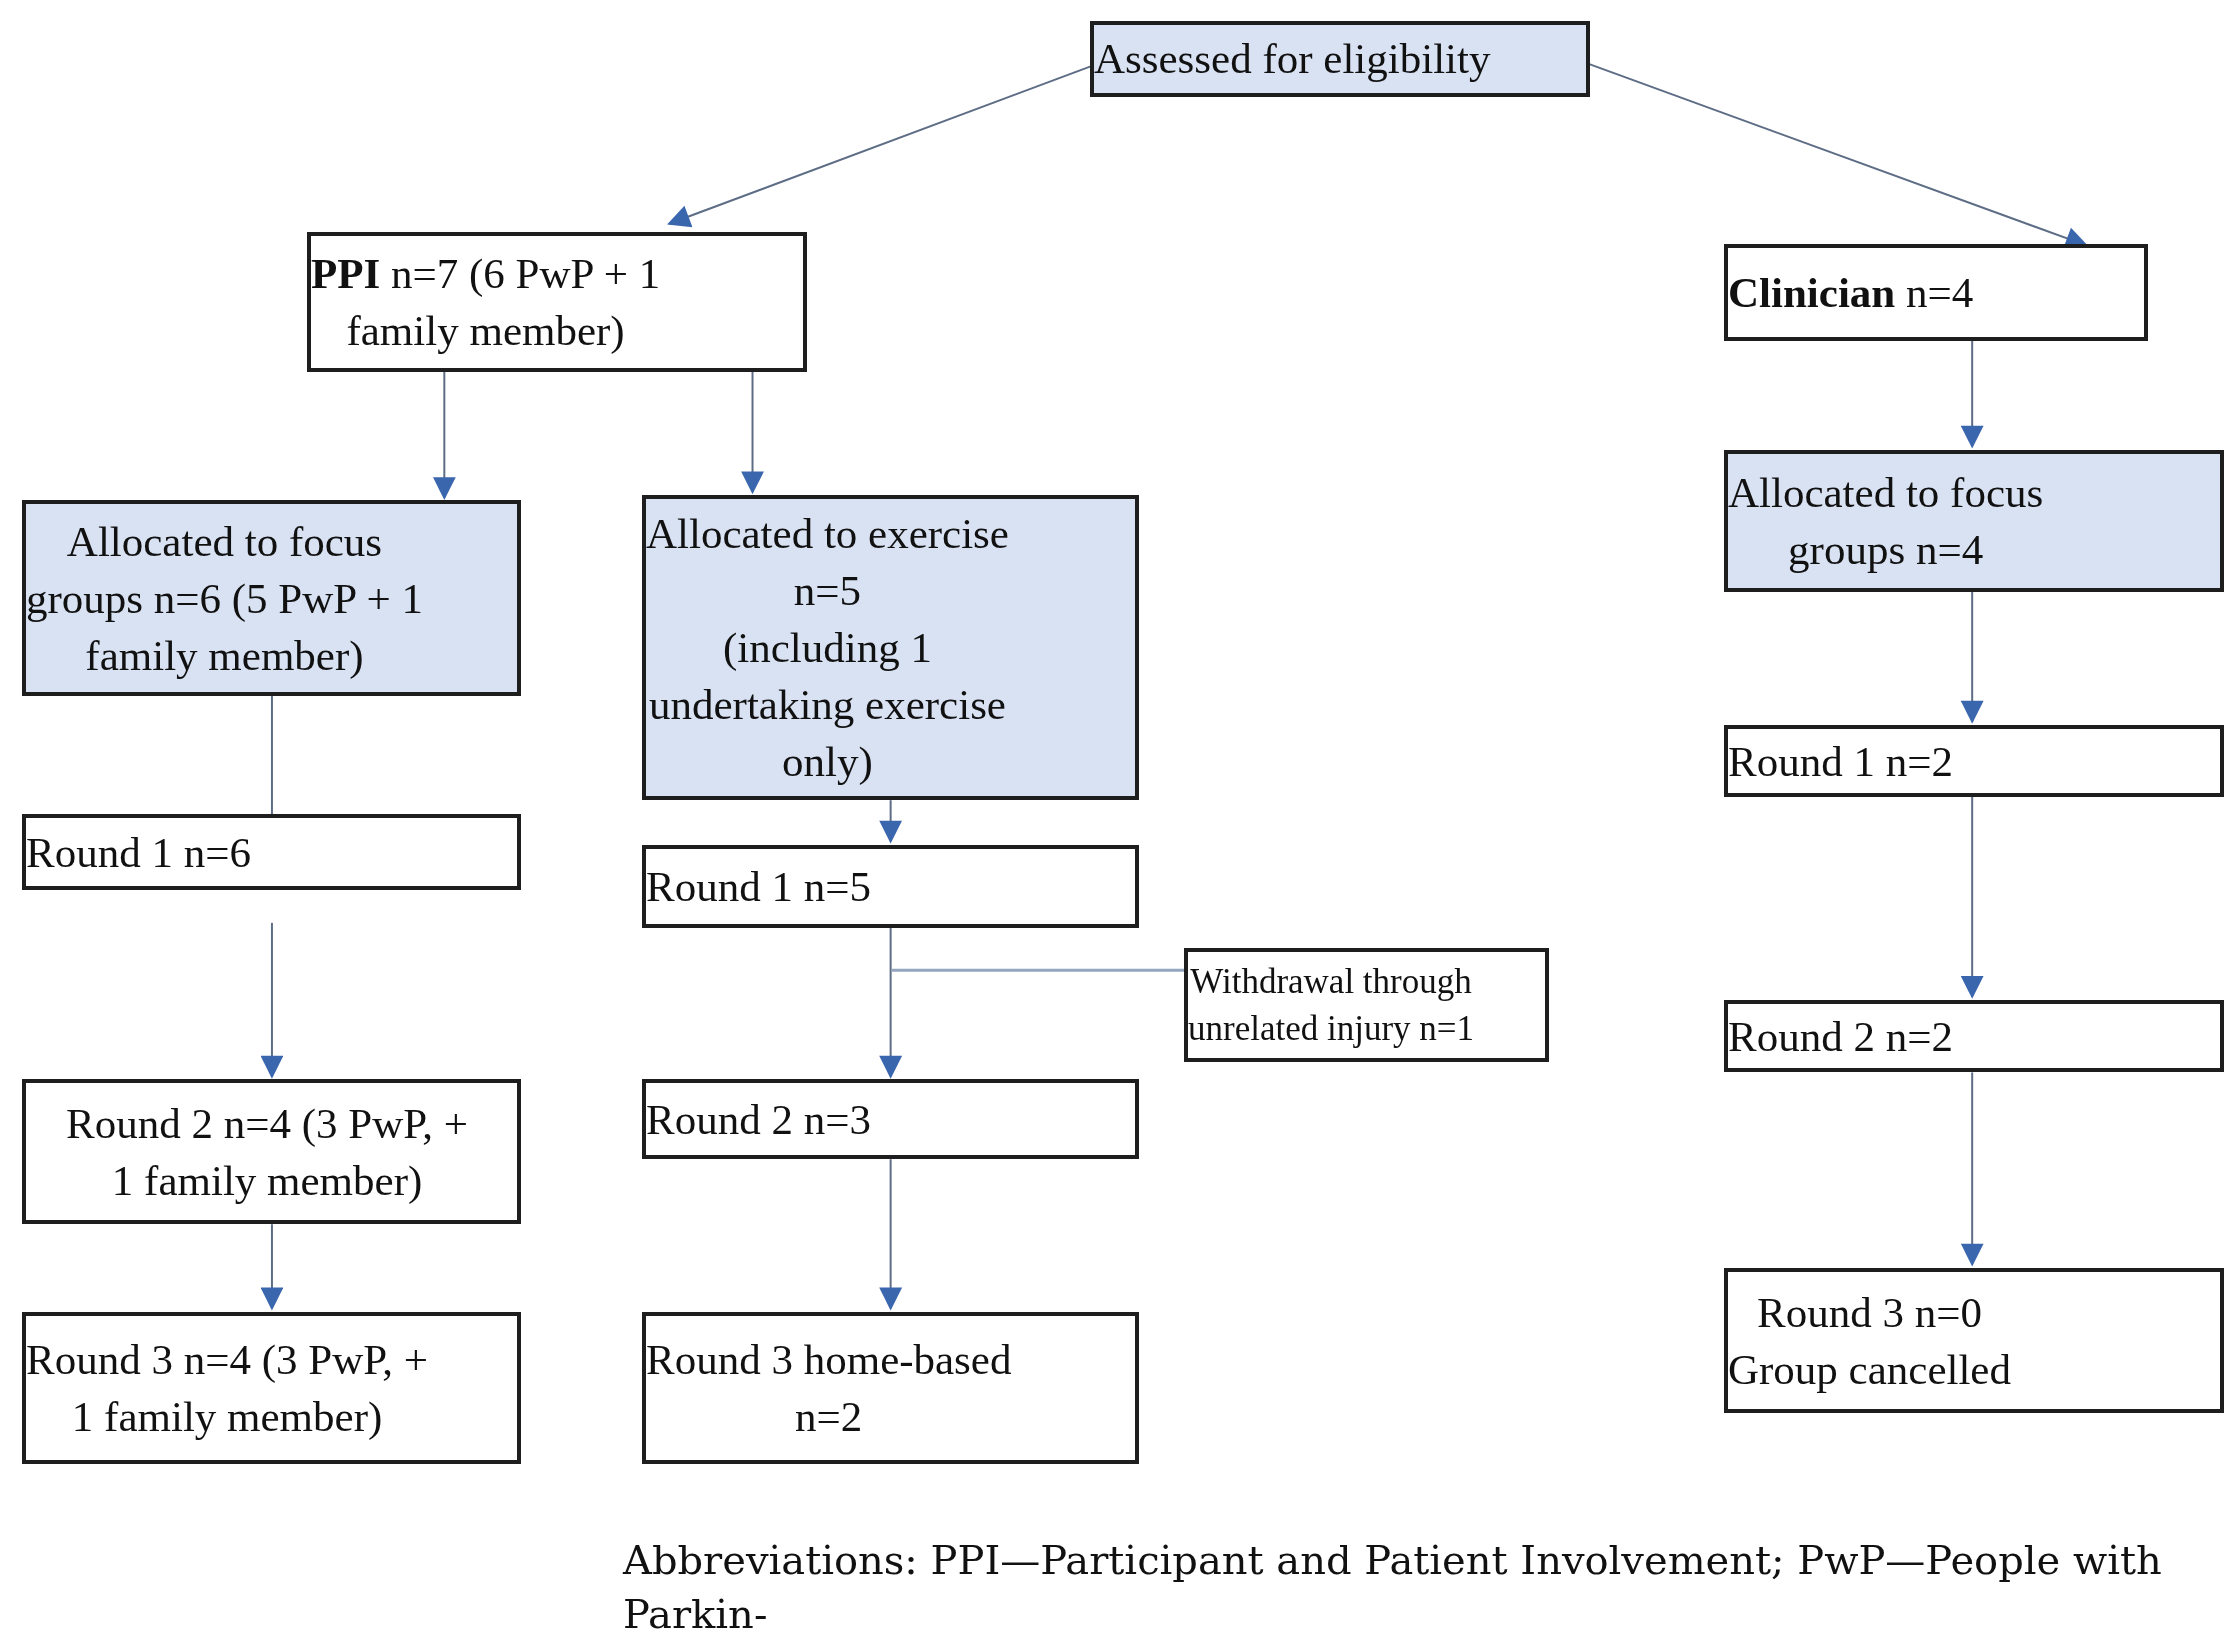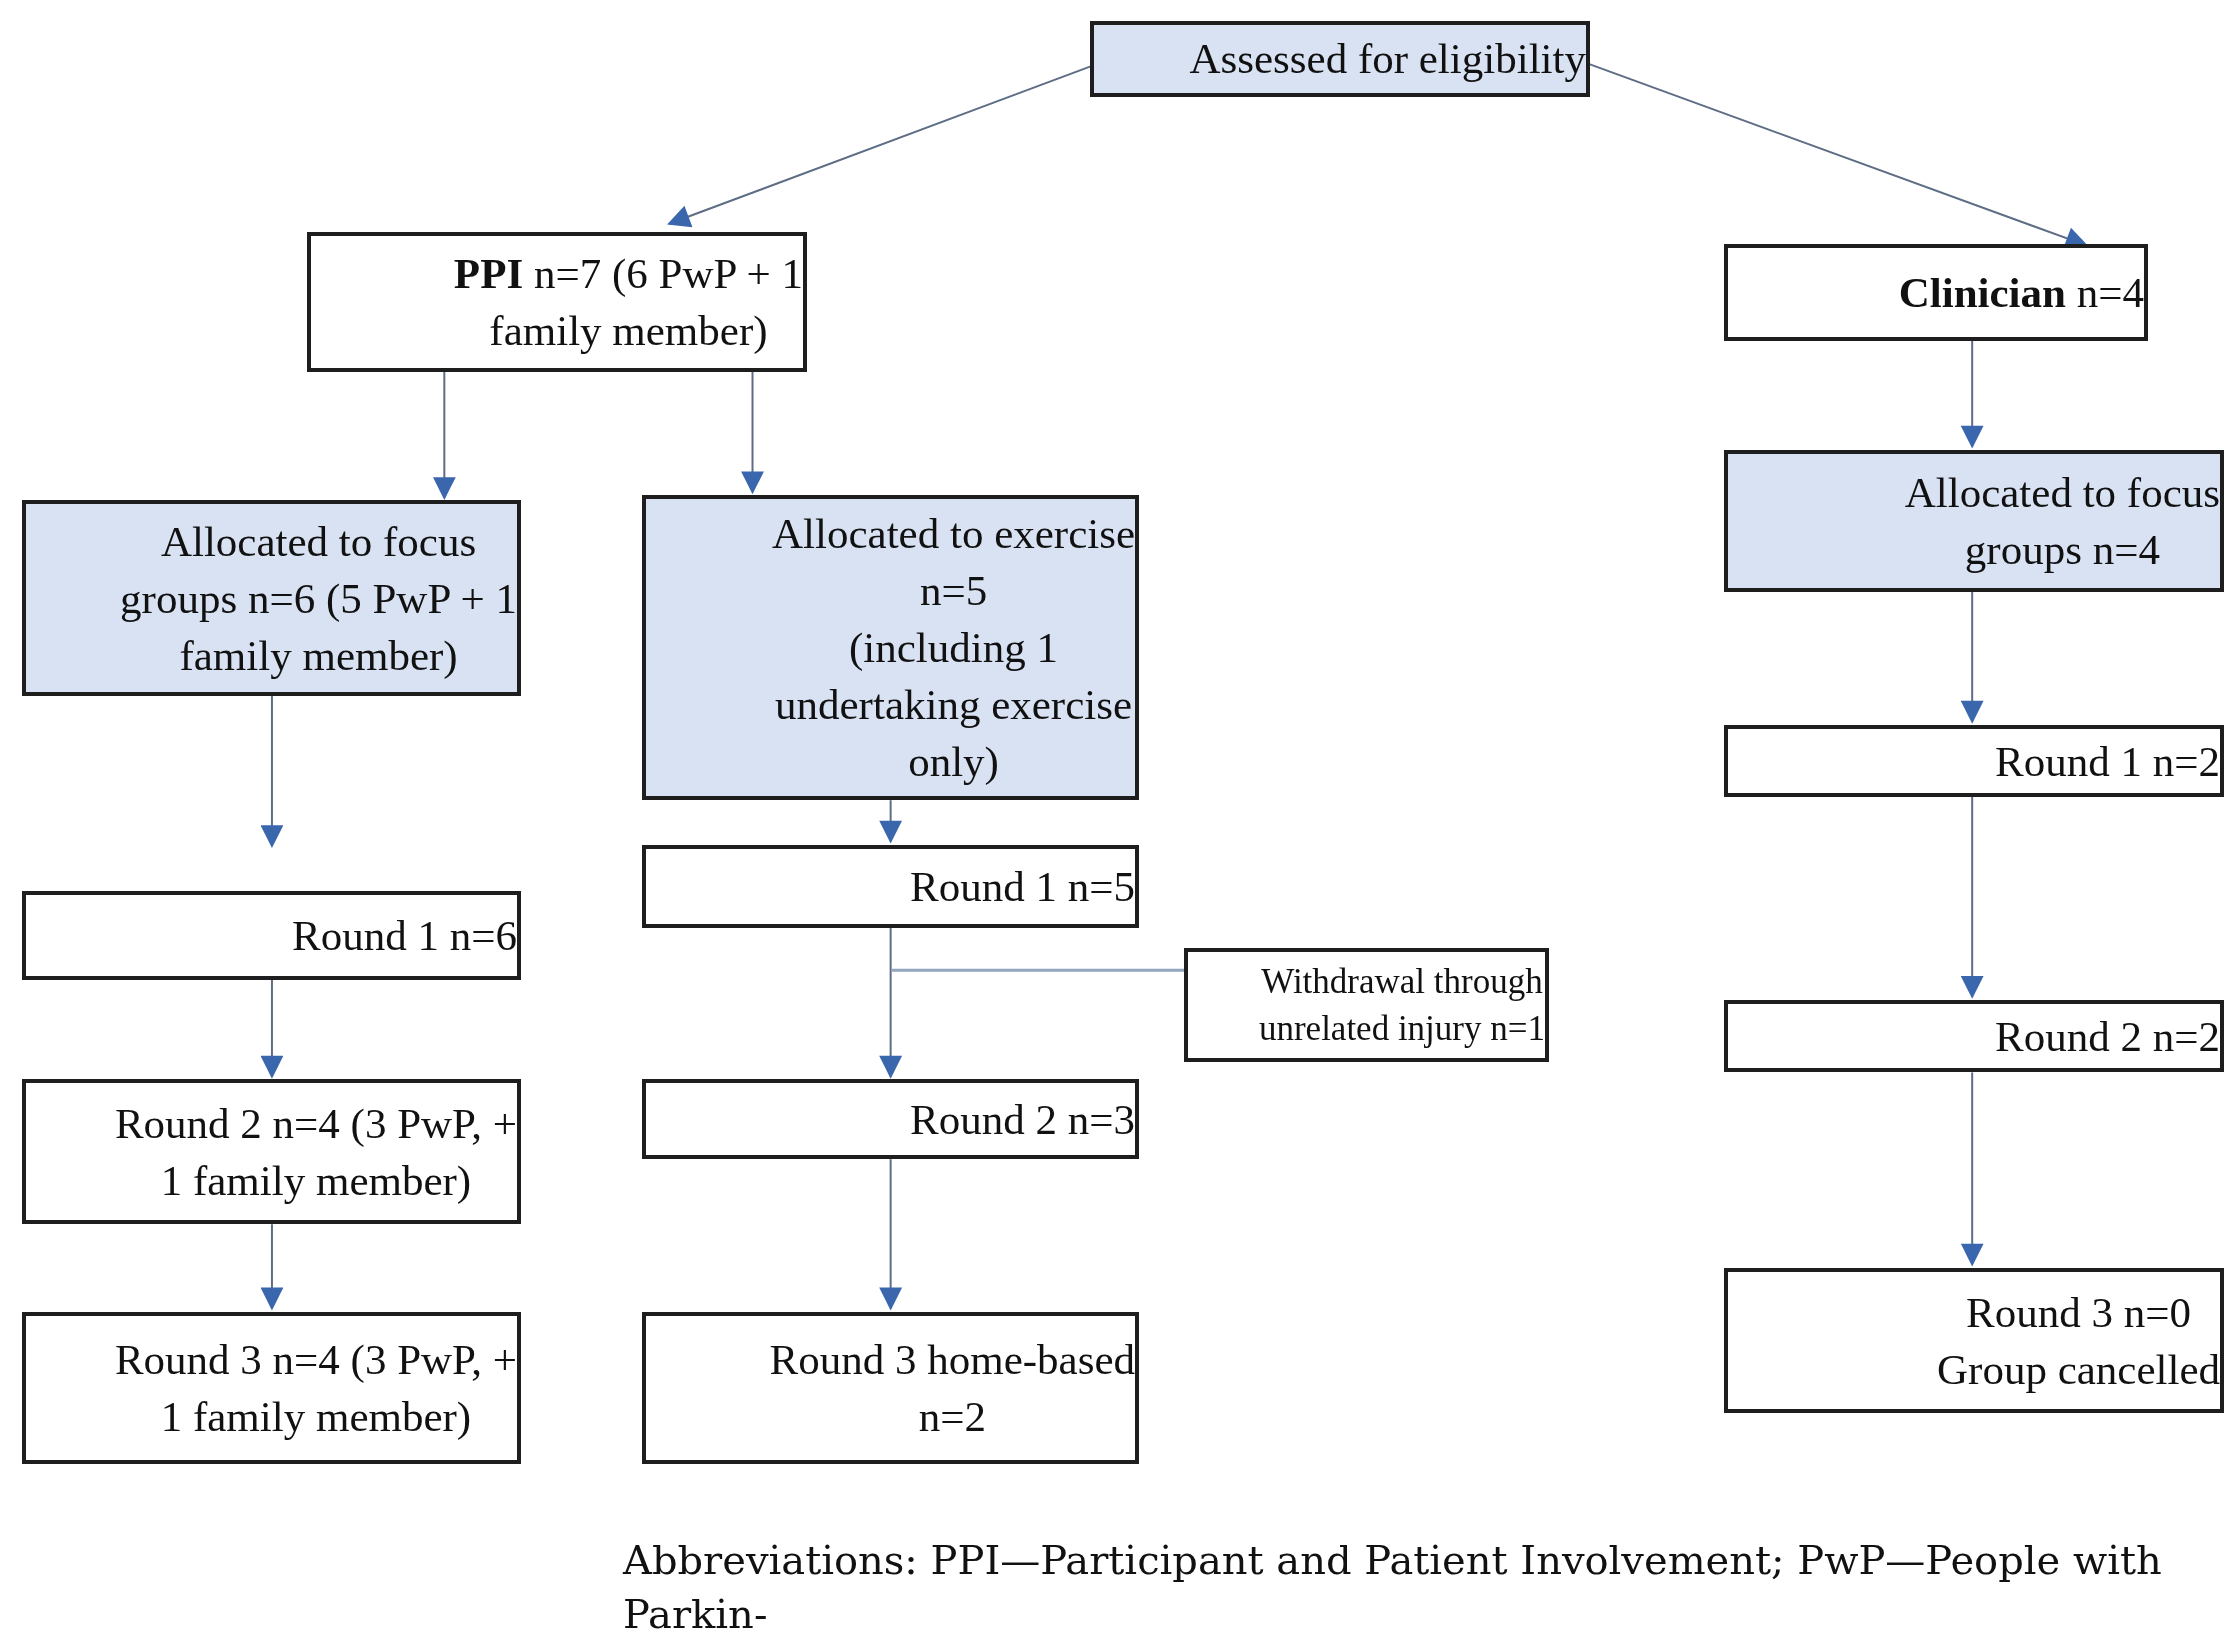--- a/index.html
+++ b/index.html
@@ -17,21 +17,21 @@
     font-family:"Liberation Serif", serif;color:var(--text);
   }
   .connectors{position:absolute;left:0;top:0;width:2239px;height:1650px;}
   .conn{stroke:var(--connector-line);stroke-width:3.5px;fill:none;}
   .conn-branch{stroke:var(--connector-branch);stroke-width:5px;fill:none;}
   .ah{fill:var(--arrowhead);}
   .box{
     position:absolute;box-sizing:border-box;
     border:4px solid var(--box-border);
     background:var(--box-white-fill);
-    display:flex;align-items:center;justify-content:flex-end;
+    display:flex;align-items:center;justify-content:flex-start;
     text-align:center;font-size:43px;line-height:57px;
   }
   .box.shaded{background:var(--box-shaded-fill);}
   .box .box-text{white-space:pre-line;}
   .box .b{font-weight:bold;}
   .box.small{font-size:35px;line-height:47px;}
   .caption{
     position:absolute;left:623px;top:1533px;
     font-family:"DejaVu Serif", serif;font-size:40px;line-height:54px;
     white-space:pre-line;color:var(--text);
@@ -90,21 +90,21 @@
 (including 1
 undertaking exercise
 only)</div>
   </div>
 
   <div class="box shaded" style="left:1724px;top:450px;width:500px;height:142px;">
     <div class="box-text">Allocated to focus
 groups n=4</div>
   </div>
 
-  <div class="box" style="left:22px;top:891px;width:499px;height:89px;">
+  <div class="box" style="left:22px;top:814px;width:499px;height:76px;">
     <div class="box-text">Round 1 n=6</div>
   </div>
 
   <div class="box" style="left:642px;top:845px;width:497px;height:83px;">
     <div class="box-text">Round 1 n=5</div>
   </div>
 
   <div class="box" style="left:1724px;top:725px;width:500px;height:72px;">
     <div class="box-text">Round 1 n=2</div>
   </div>

